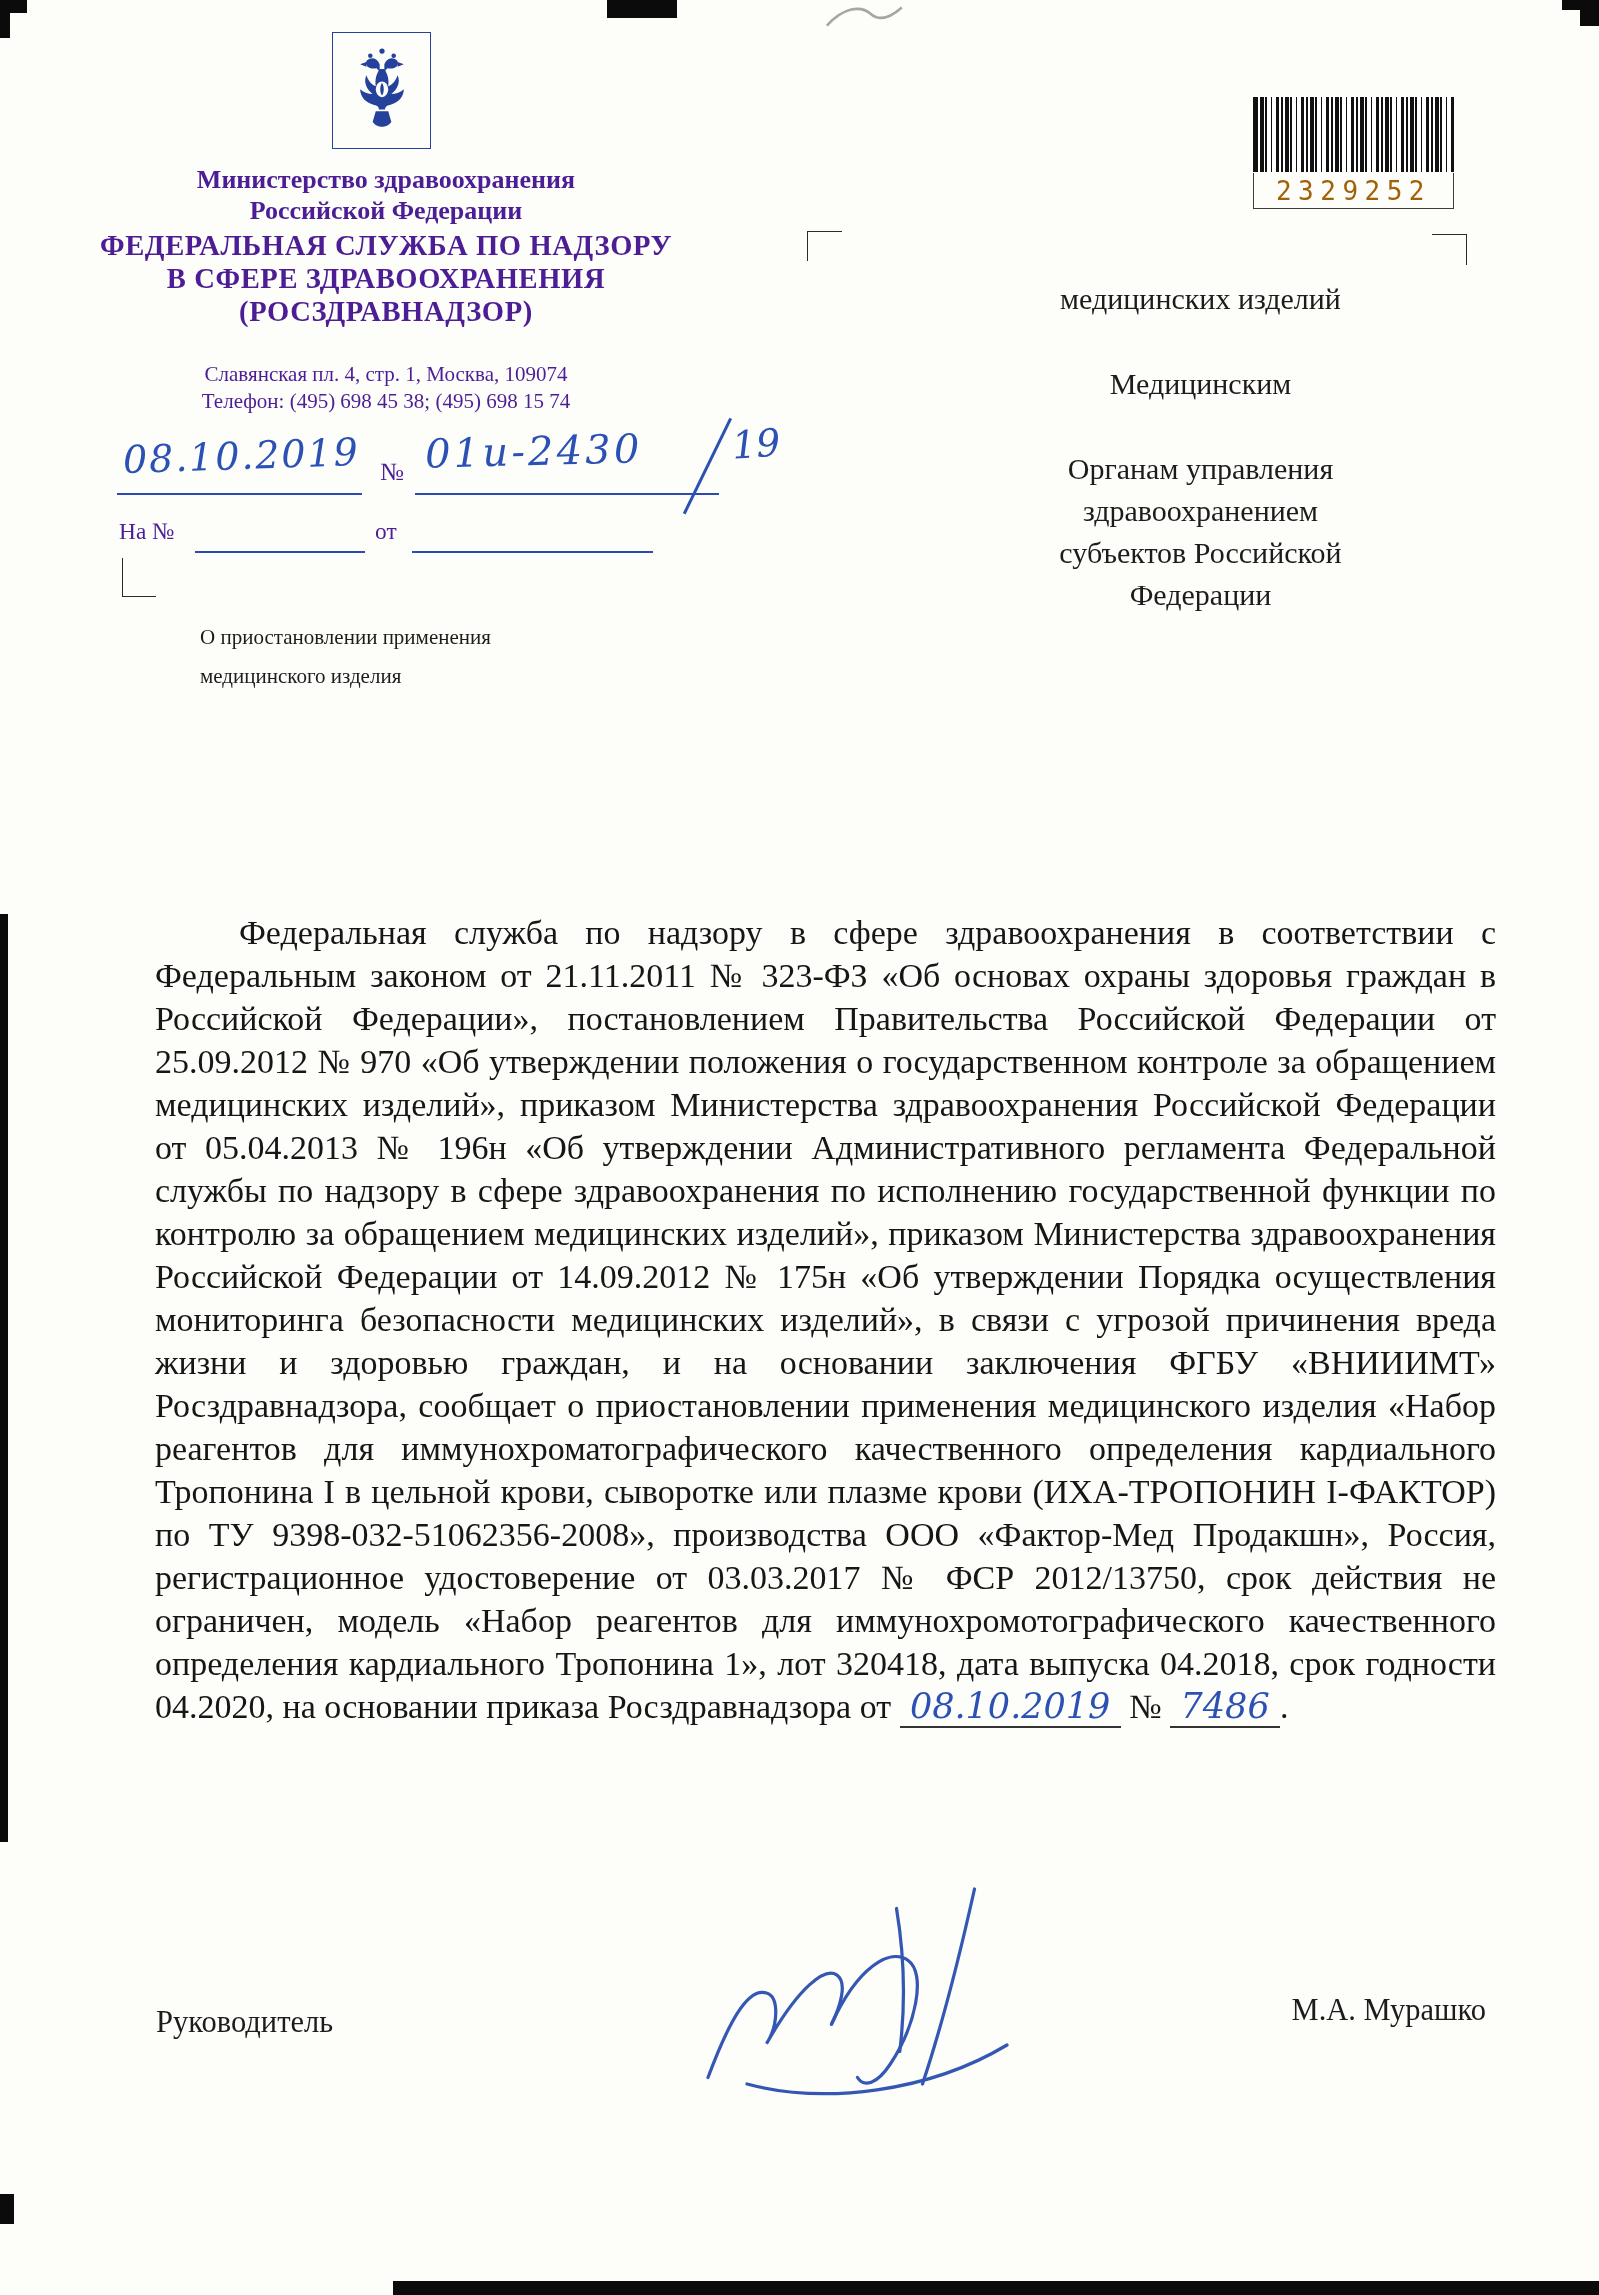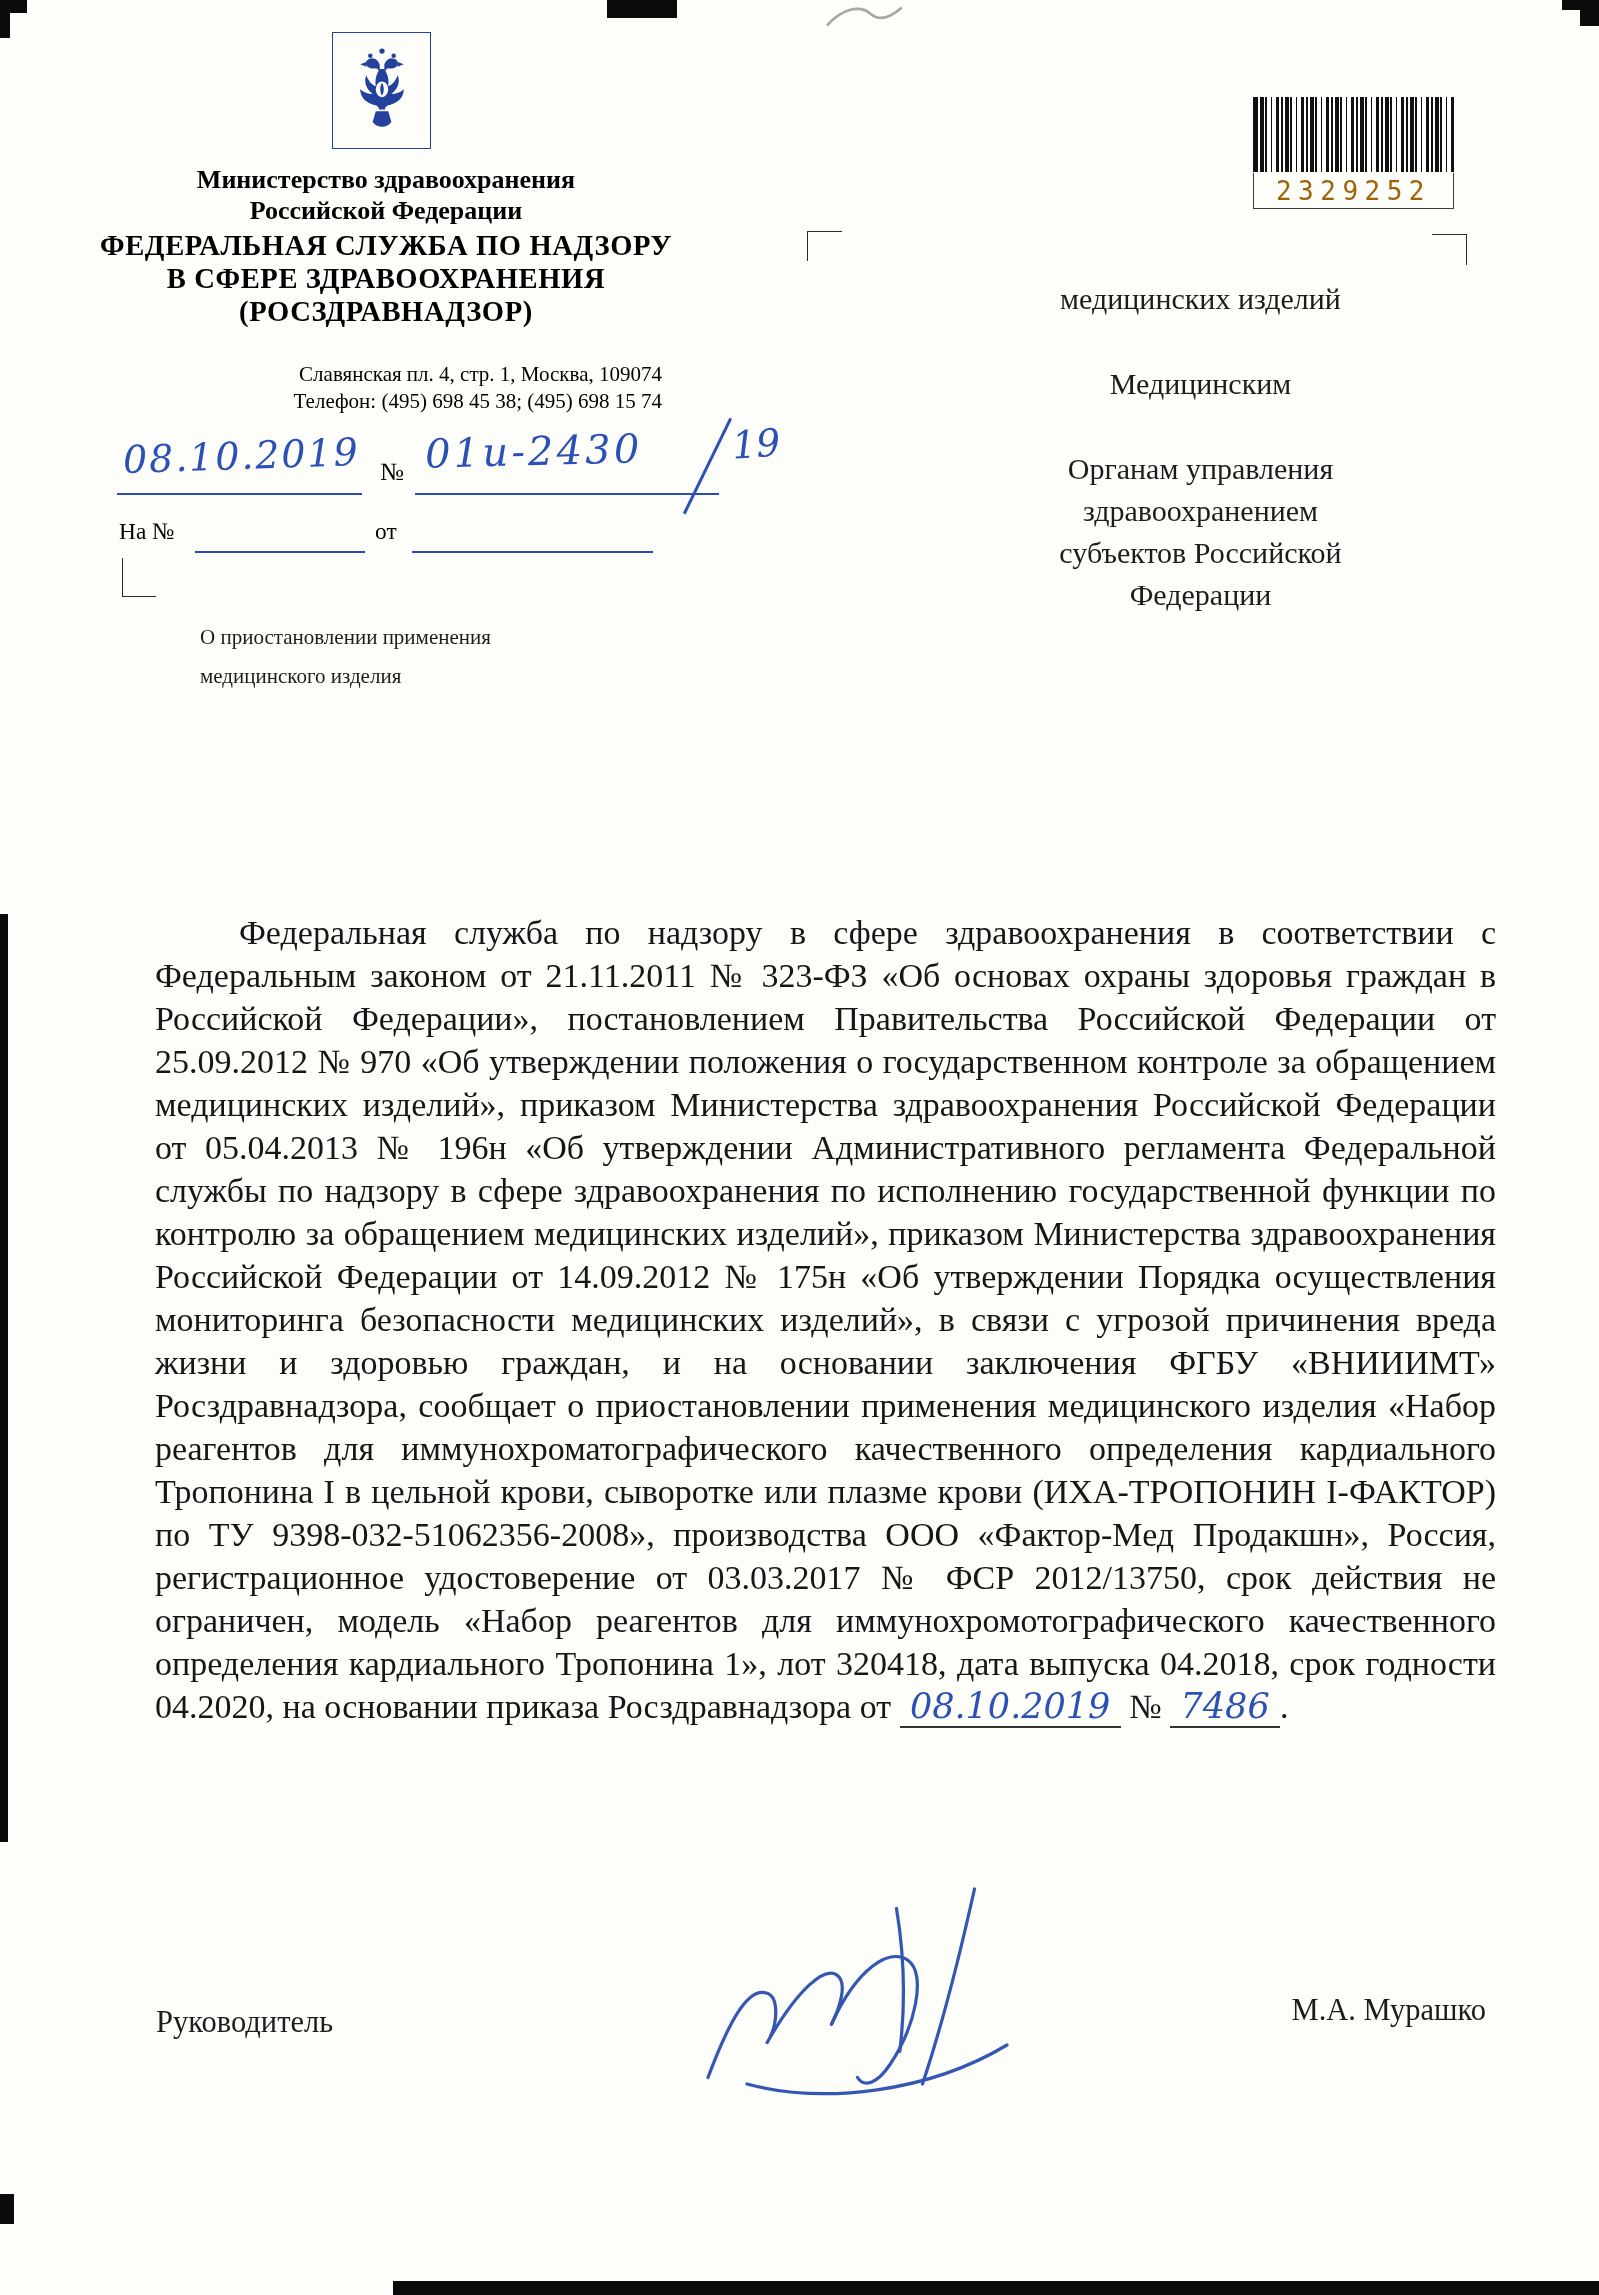--- a/index.html
+++ b/index.html
@@ -5,31 +5,31 @@
   * { margin:0; padding:0; box-sizing:border-box; }
   html,body { width:1600px; height:2295px; }
   body { background:#888; font-family:"Liberation Serif","DejaVu Serif",serif; }
   #page {
     position:relative; width:1600px; height:2295px;
     background:#fdfdfa; overflow:hidden; color:#1c1c1c;
   }
   .abs { position:absolute; }
 
   
-  .blue { color:#000000; }
+  .blue { color:#4c1d95; }
   .emblem-frame {
     left:332px; top:32px; width:99px; height:117px;
     border:1.3px solid #24419c; display:flex; align-items:center; justify-content:center;
     background:#fdfdfa;
   }
   .ministry { left:110px; top:165px; width:552px; text-align:center;
     font-weight:bold; font-size:26px; line-height:30.5px; }
   .service  { left:97px; top:229px; width:578px; text-align:center;
     font-weight:bold; font-size:28.6px; line-height:33px; letter-spacing:0.6px; }
-  .addr     { left:110px; top:361px; width:552px; text-align:right;
+  .addr     { left:110px; top:361px; width:552px; text-align:center;
     font-size:21px; line-height:27px; }
 
   
   .hw {
     font-family:"DejaVu Serif","Liberation Serif",serif;
     font-style:italic; color:#2b51b5; white-space:nowrap;
   }
   .hw-date   { left:123px; top:434px; font-size:38px; letter-spacing:1.9px; transform:rotate(-2deg); }
   .hw-number { left:425px; top:428px; font-size:40px; letter-spacing:3.2px; transform:rotate(-1.5deg); }
   .hw-slash  { left:706px; top:413px; width:2.6px; height:106px; background:#2b51b5; transform:rotate(26deg); }

